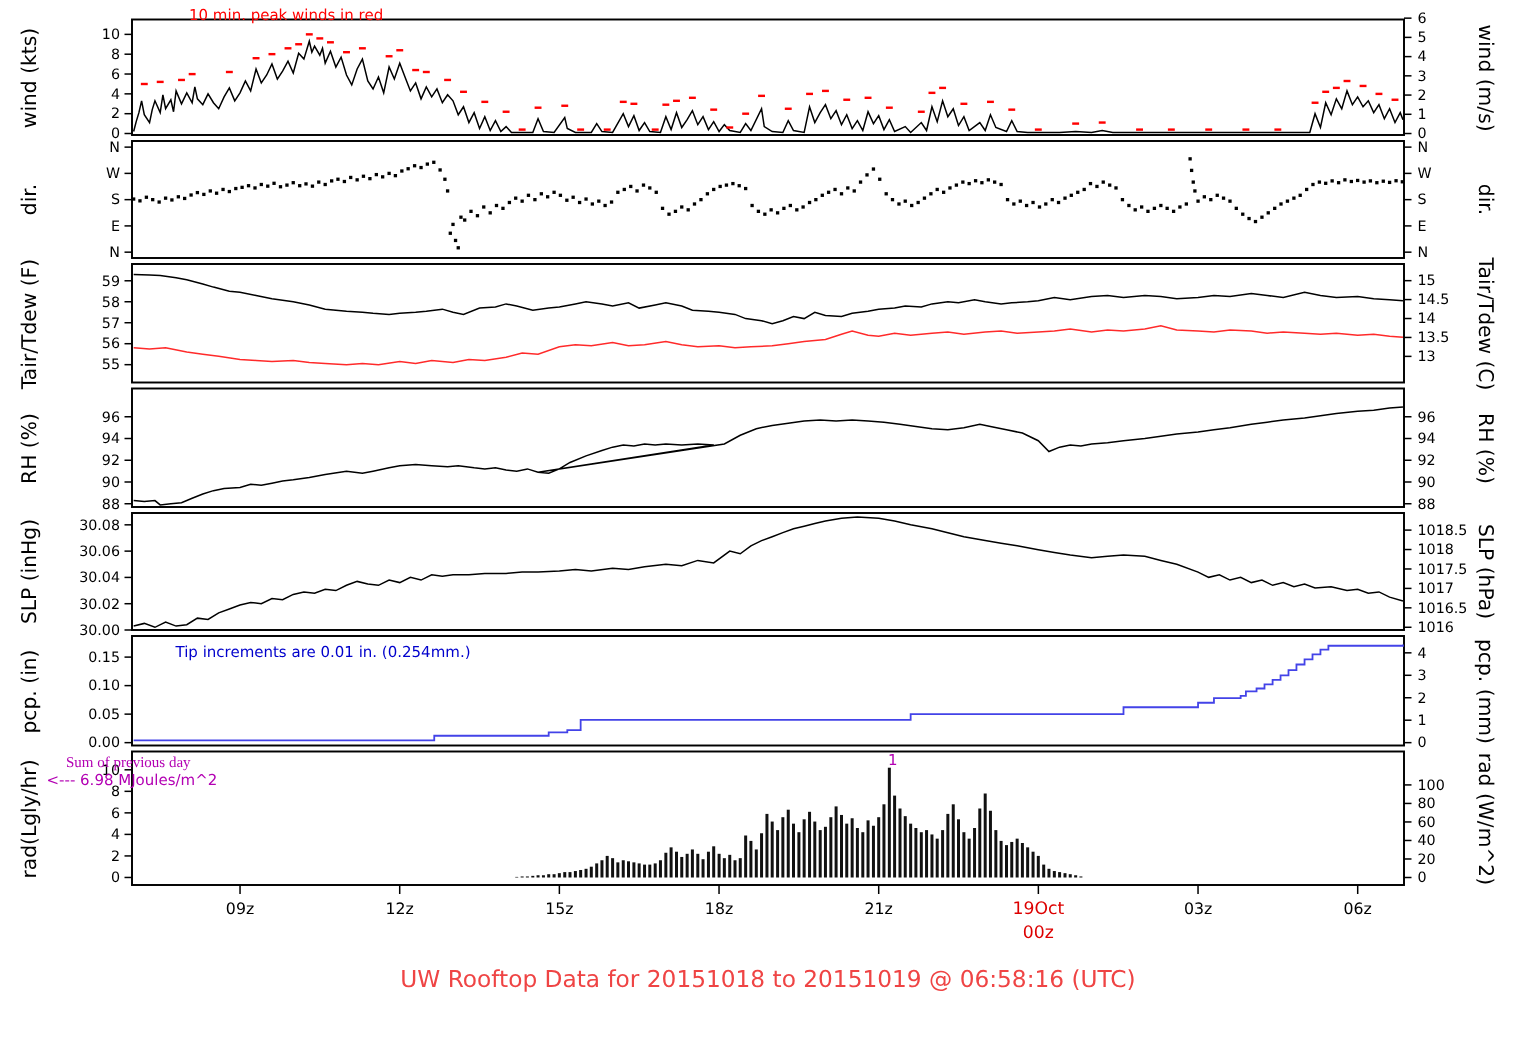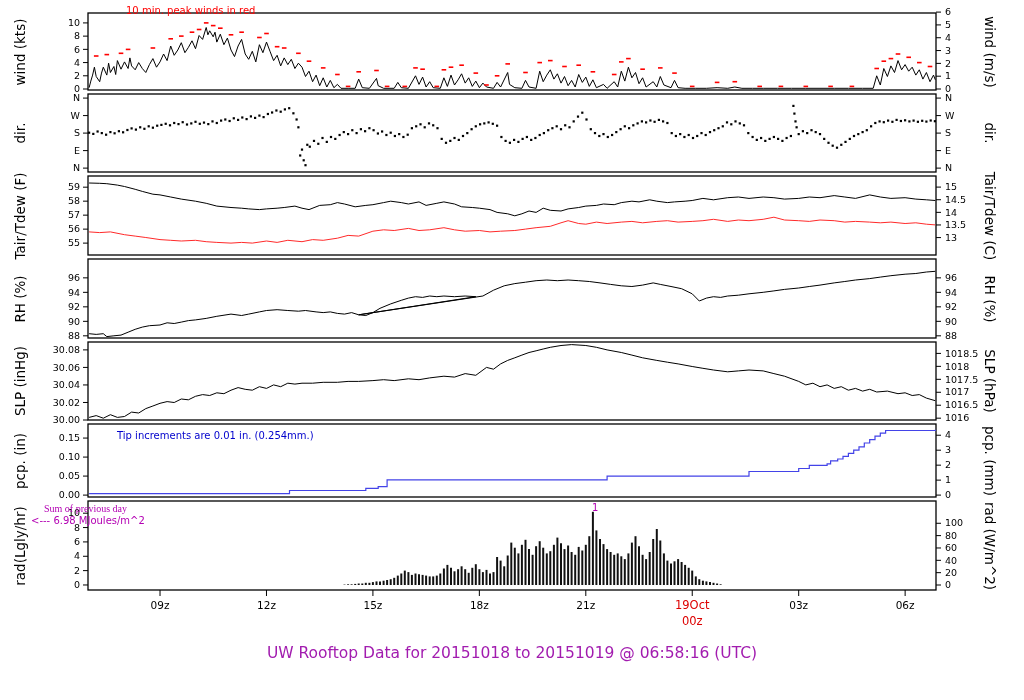--- a/index.html
+++ b/index.html
@@ -9,21 +9,21 @@
   .vlabel{position:absolute;font-size:13.5px;color:#000;white-space:nowrap;
           transform:translate(-50%,-50%) rotate(-90deg);}
   .vlabel.right{transform:translate(-50%,-50%) rotate(90deg);}
   .ann{position:absolute;white-space:nowrap;font-size:10px;line-height:11px;}
   #ann-wind{left:106px;top:5px;color:#ff0000;margin-left:20px;}
   #ann-pcp{left:117px;top:430px;color:#0000cc;text-align:right;}
   #ann-rad1{left:44px;top:503px;color:#b300b3;font-family:Liberation Serif, serif;}
   #ann-rad2{left:31px;top:515px;color:#b300b3;text-align:center;}
   #ann-radflag{left:592px;top:502px;color:#b300b3;}
   #title{position:absolute;left:0;top:644px;width:1024px;text-align:center;
-         color:#a21caf;font-size:15.5px;}
+         color:#ef4444;font-size:15.5px;}
 </style>
 </head>
 <body>
 
 <div id="stage">
   <svg id="plot" width="1024" height="700">
       <g>
         <rect x="88" y="13" width="848" height="77" fill="#fff" stroke="#000" stroke-width="1.3"></rect>
         <line x1="83" y1="89.00858369098712" x2="88" y2="89.00858369098712" stroke="#000" stroke-width="1"></line>
         <text x="80" y="92.20858369098713" text-anchor="end" font-size="9.5" fill="#000">0</text>

